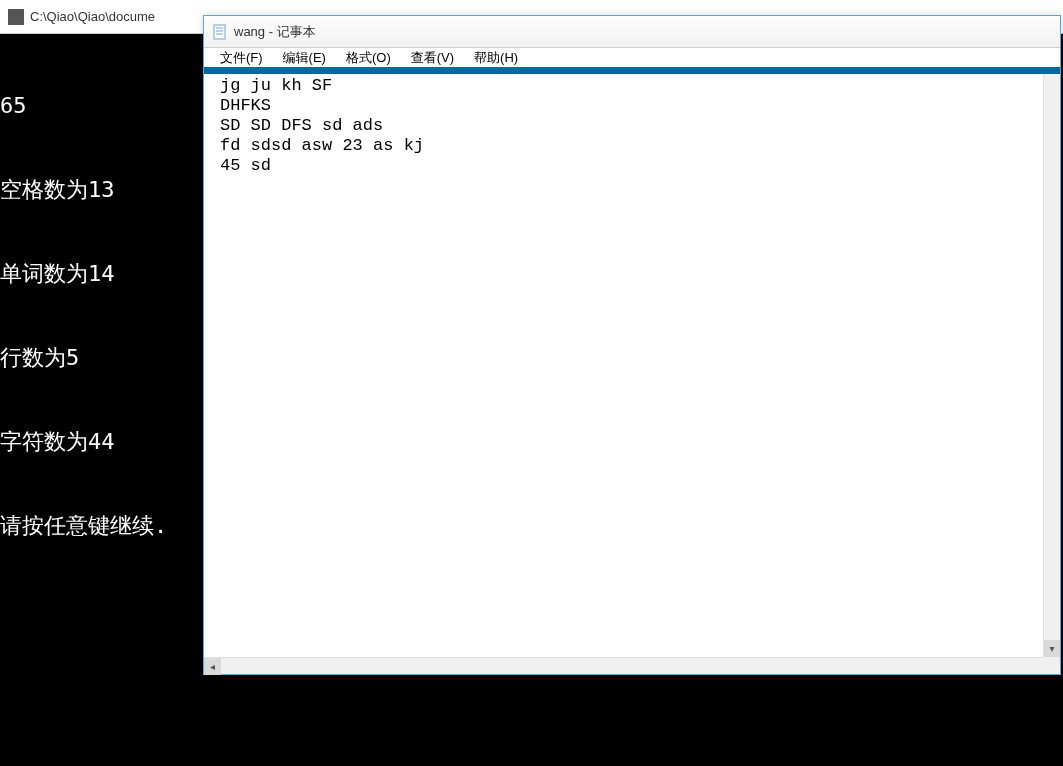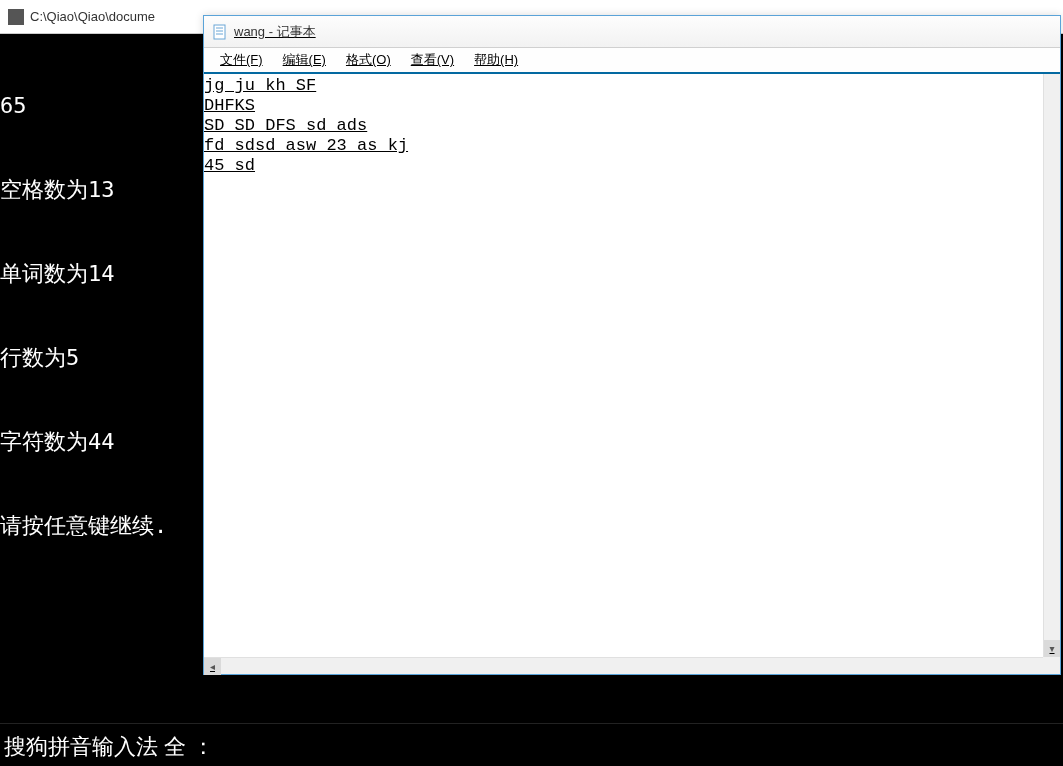--- a/index.html
+++ b/index.html
@@ -64,21 +64,20 @@
     position: absolute;
     left: 203px;
     top: 15px;
     width: 858px;
     height: 660px;
     background: #fff;
     border: 1px solid #5aa3d8;
     box-shadow: 0 0 8px rgba(0,0,0,0.15);
     display: flex;
     flex-direction: column;
-    text-decoration: underline;
   }
   .notepad-titlebar {
     height: 32px;
     background: linear-gradient(#fdfdfd,#f2f2f2);
     border-bottom: 1px solid #d0d0d0;
     display: flex;
     align-items: center;
     padding-left: 8px;
     font-family: "Microsoft YaHei", "Segoe UI", sans-serif;
     font-size: 13px;
@@ -86,21 +85,21 @@
   }
   .notepad-icon {
     width: 16px; height: 16px;
     margin-right: 6px;
     display: inline-block;
   }
   .notepad-icon svg { display:block; }
   .notepad-menubar {
     height: 26px;
     background: #fefefe;
-    border-bottom: 2px solid #0369a1;
+    border-bottom: 7px solid #0369a1;
     display: flex;
     align-items: center;
     padding-left: 6px;
     font-family: "Microsoft YaHei", "Segoe UI", sans-serif;
     font-size: 13px;
     color: #000;
   }
   .notepad-menubar .menu-item {
     padding: 2px 10px;
     cursor: default;
@@ -111,21 +110,21 @@
     display: flex;
     overflow: hidden;
   }
   .notepad-text {
     flex: 1;
     font-family: "Courier New", "NSimSun", monospace;
     font-size: 17px;
     line-height: 20px;
     color: #000;
     white-space: pre;
-    padding: 2px 0;
+    padding: 2px 16px;
     overflow: hidden;
   }
   .notepad-scrollbar-v {
     width: 17px;
     background: #f0f0f0;
     border-left: 1px solid #e0e0e0;
     display: flex;
     flex-direction: column;
     justify-content: flex-end;
     align-items: center;
@@ -167,23 +166,20 @@
     <span class="console-icon"></span>
     <span>C:\Qiao\Qiao\docume</span>
   </div>
   <div class="console-body">
     <div>65</div>
     <div>空格数为13</div>
     <div>单词数为14</div>
     <div>行数为5</div>
     <div>字符数为44</div>
     <div>请按任意键继续.</div>
-  </div>
-  <div class="console-taskbar">
-    <span>搜狗拼音输入法  全 ：</span>
   </div>
 </div>
 
 <div class="notepad-window">
   <div class="notepad-titlebar">
     <span class="notepad-icon">
       <svg width="16" height="16" viewBox="0 0 16 16">
         <rect x="2" y="1" width="11" height="14" fill="#fff" stroke="#6aa6d6" stroke-width="1"></rect>
         <line x1="4" y1="4" x2="11" y2="4" stroke="#6aa6d6" stroke-width="1"></line>
         <line x1="4" y1="7" x2="11" y2="7" stroke="#6aa6d6" stroke-width="1"></line>

